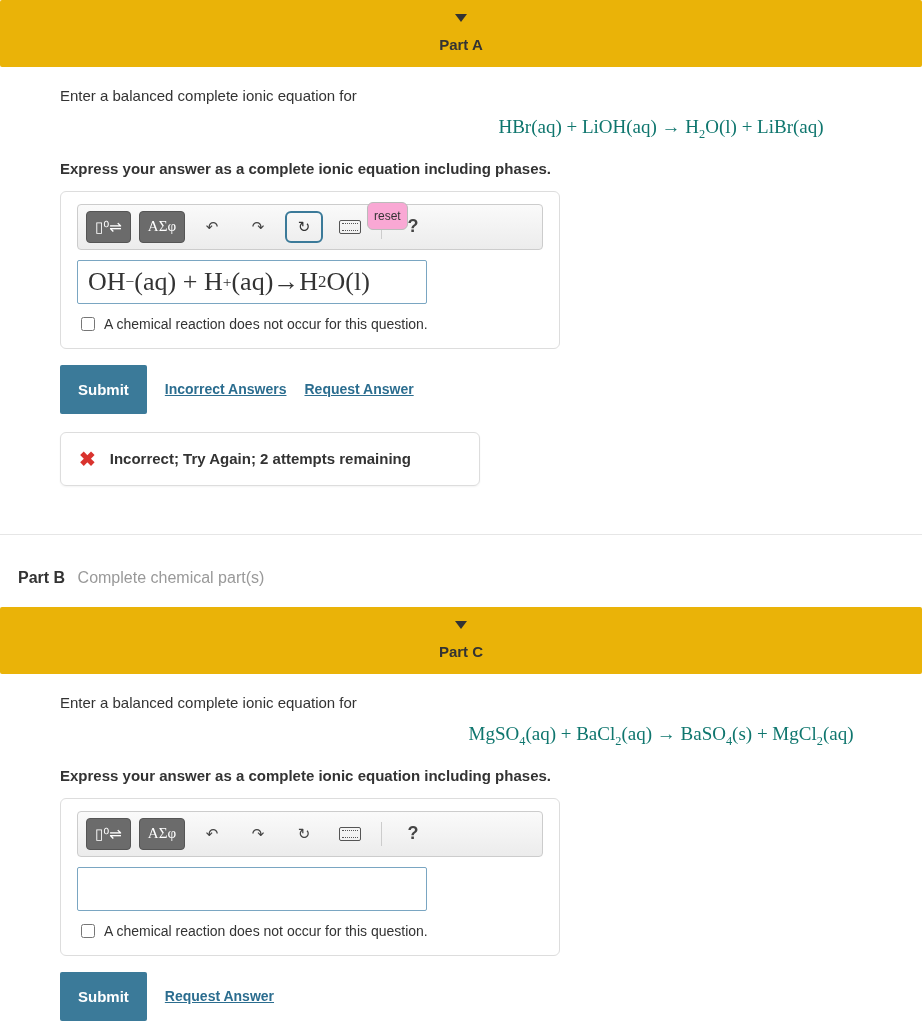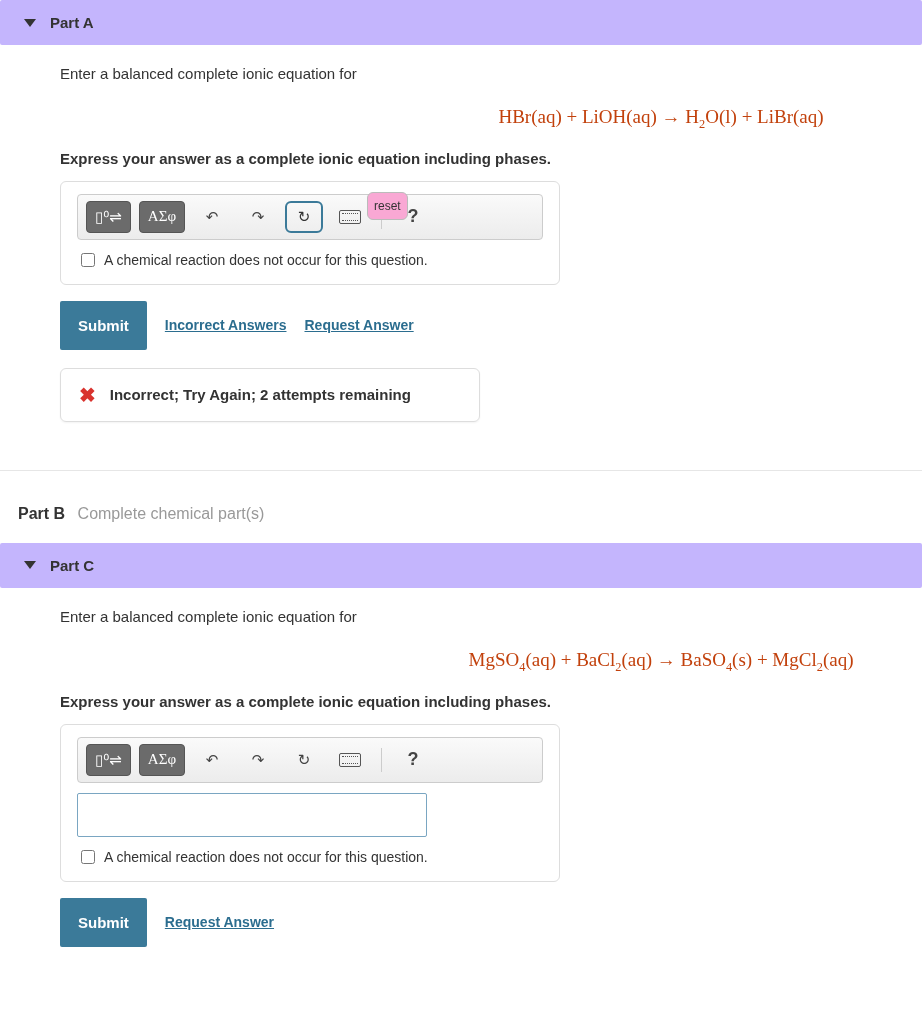--- a/index.html
+++ b/index.html
@@ -6,48 +6,49 @@
   body {
     margin: 0;
     padding: 0;
     font-family: Arial, Helvetica, sans-serif;
     font-size: 14px;
     color: #333;
     background: #fff;
     width: 922px;
   }
   .part-header {
-    background: #c4b5fd;
-    padding: 14px 24px;
+    background: #eab308;
+    padding: 14px 10px;
     display: flex;
     align-items: center;
     gap: 14px;
     border-radius: 2px;
+    flex-direction: column;
   }
   .part-header .tri {
     width: 0; height: 0;
     border-left: 6px solid transparent;
     border-right: 6px solid transparent;
     border-top: 8px solid #333;
   }
   .part-header .title {
     font-weight: bold;
     font-size: 15px;
     color: #333;
   }
   .part-body {
     padding: 20px 0 20px 60px;
   }
   .prompt { margin-bottom: 12px; font-size: 15px; color: #333; }
   .equation {
     text-align: center;
     font-family: "Times New Roman", serif;
     font-size: 19px;
-    color: #c2410c;
-    margin: 24px 0 18px 0;
+    color: #0f766e;
+    margin: 12px 0 18px 0;
     padding-left: 340px;
   }
   .instr { font-weight: bold; margin-bottom: 14px; font-size: 15px; }
   .answer-box {
     border: 1px solid #ddd;
     border-radius: 6px;
     padding: 12px 16px 14px;
     width: 500px;
     background: #fff;
   }
@@ -193,20 +194,21 @@
       <span class="tbtn boxed">↻</span>
       <span class="tbtn plain">
           <span class="kbd-icon"></span>
         </span>
       <span class="tsep"></span>
       <span class="tbtn plain" style="font-weight:bold;font-size:18px">?</span>
     </div>
     <div style="position:relative">
       <span class="reset-label">reset</span>
     </div>
+    <div class="input-row">OH<sup>−</sup> (aq) + H<sup>+</sup> (aq)→H<sub>2</sub> O(l)</div>
     <label class="checkbox-row">
       <input type="checkbox" style="">
       <span>A chemical reaction does not occur for this question.</span>
     </label>
   </div>
 
   <div class="actions">
     <button class="submit-btn">Submit</button>
     <span class="link">Incorrect Answers</span>
     <span class="link">Request Answer</span>

